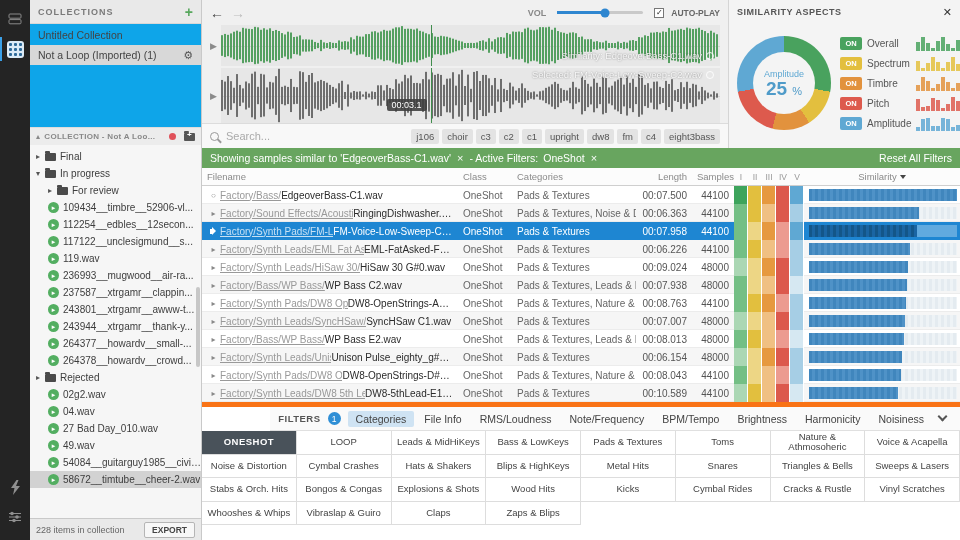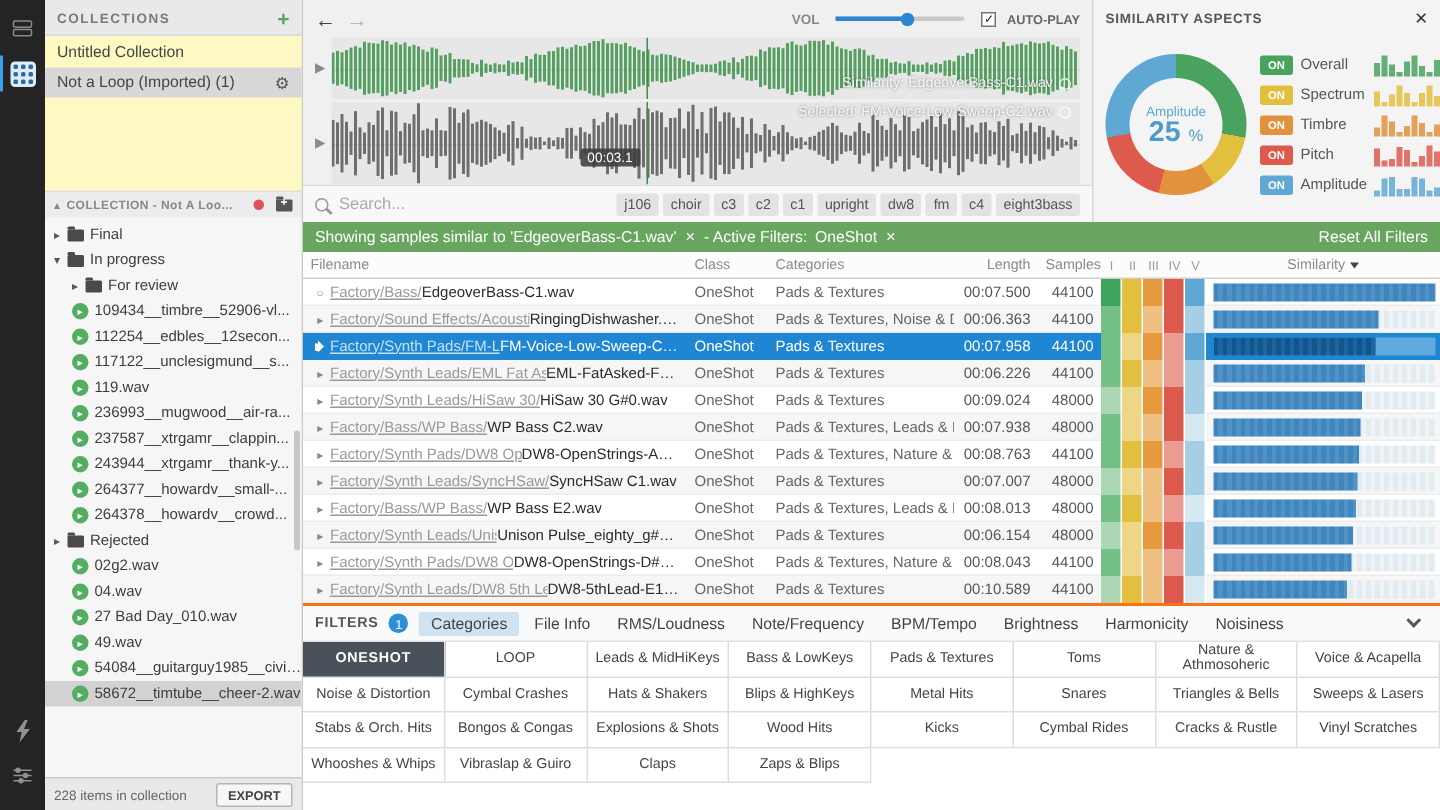--- a/index.html
+++ b/index.html
@@ -15,21 +15,21 @@
   .tile{width:17px;height:17px;background:#dcebf7;border-radius:3px;display:flex;align-items:center;justify-content:center;}
   .dots{display:grid;grid-template-columns:repeat(3,3px);grid-gap:2px;}
   .dots i{width:3px;height:3px;background:#2e6a99;border-radius:1px;display:block;}
   .ib-bottom{margin-top:auto;padding-bottom:8px;display:flex;flex-direction:column;align-items:center;}
 
   
   .sidebar{width:172px;background:#f2f2f2;border-right:1px solid #c9c9c9;display:flex;flex-direction:column;min-height:0;}
   .sb-header{height:24px;display:flex;align-items:center;padding:0 8px;background:#e9e9e9;border-bottom:1px solid #d8d8d8;}
   .sb-title{font-size:9px;font-weight:bold;color:#7a7a7a;letter-spacing:1px;}
   .sb-add{margin-left:auto;color:#57a75d;font-size:14px;font-weight:bold;line-height:1;cursor:default;}
-  .sb-collections{height:104px;background:#fef9c3;border-bottom:1px solid #ddd;padding-top:1px;}
+  .sb-collections{height:104px;background:#0ea5e9;border-bottom:1px solid #ddd;padding-top:1px;}
   .sb-item{height:20px;display:flex;align-items:center;padding:0 8px;font-size:10.5px;color:#444;}
   .sb-item.sel{background:#d8d8d8;}
   .sb-item-label{overflow:hidden;white-space:nowrap;text-overflow:ellipsis;flex:1;}
   .gear{color:#555;font-size:11px;margin-left:4px;}
   .sb-treeheader{height:17px;display:flex;align-items:center;gap:4px;padding:0 6px;background:#ececec;font-size:8px;font-weight:bold;color:#888;letter-spacing:.3px;}
   .red-dot{width:7px;height:7px;border-radius:50%;background:#e0515a;margin-left:auto;}
   .folder-add{position:relative;width:11px;height:8px;background:#555;border-radius:1px;margin-left:4px;}
   .folder-add::before{content:'';position:absolute;top:-2px;left:0;width:5px;height:2px;background:#555;border-radius:1px 1px 0 0;}
   .folder-add::after{content:'+';position:absolute;left:3px;top:-2px;color:#fff;font-size:8px;line-height:8px;}
   .tree{flex:1;min-height:0;overflow:hidden;background:#f6f6f6;padding-top:3px;position:relative;}
@@ -129,21 +129,21 @@
   .asp{width:14px;height:100%;border-right:1px solid #fff;flex:none;}
   .td-sim{padding:3px 3px 3px 5px;display:flex;align-items:center;}
   .sim-track{flex:1;height:12px;background:repeating-linear-gradient(90deg,#e4ebf0 0 3px,#eef3f6 3px 6px);position:relative;}
   .sim-bar{height:100%;background:repeating-linear-gradient(90deg,#4086bd 0 3px,#4f92c7 3px 6px);}
   .trow.sel .sim-track{background:rgba(255,255,255,.3);}
   .trow.sel .sim-bar{background:repeating-linear-gradient(90deg,#135689 0 3px,#1a65a3 3px 6px);}
   .spk{position:relative;width:3px;height:5px;background:#fff;margin-right:5px;}
   .spk::before{content:'';position:absolute;left:2px;top:-2px;border:4.5px solid transparent;border-left:4px solid #fff;}
 
   
-  .filters{flex:1;display:flex;flex-direction:column;border-top:2px solid #f97316;min-height:0;}
+  .filters{flex:1;display:flex;flex-direction:column;border-top:5px solid #f97316;min-height:0;align-items:flex-end;}
   .f-header{height:24px;display:flex;align-items:center;gap:7px;padding:0 8px;background:#fafafa;border-bottom:1px solid #e0e0e0;}
   .f-title{font-size:9.5px;font-weight:bold;color:#555;letter-spacing:.5px;}
   .f-badge{width:13px;height:13px;border-radius:50%;background:#2f8fd6;color:#fff;font-size:8.5px;display:flex;align-items:center;justify-content:center;}
   .f-tabs{display:flex;gap:2px;align-items:center;}
   .ftab{font-size:10.5px;color:#444;padding:2px 8px;border-radius:2px;}
   .ftab.active{background:#cfe3f3;}
   .chev{width:7px;height:7px;border-right:2px solid #555;border-bottom:2px solid #555;transform:rotate(45deg);margin-left:auto;margin-right:6px;margin-top:-4px;}
   .f-grid{flex:1;display:grid;grid-template-columns:repeat(8,1fr);grid-auto-rows:23.5px;background:#fff;overflow:hidden;}
   .fcell{border-right:1px solid #ddd;border-bottom:1px solid #ddd;display:flex;align-items:center;justify-content:center;text-align:center;font-size:9.5px;color:#444;line-height:10px;padding:1px 3px;overflow:hidden;}
   .fcell.sel{background:#49525a;color:#fff;font-weight:bold;letter-spacing:.5px;}
@@ -253,20 +253,24 @@
             <span class="play-ico">▸</span>
             <span class="tree-label">119.wav</span>
           </div>
           <div class="tree-row" style="padding-left: 18px;">
             <span class="play-ico">▸</span>
             <span class="tree-label">236993__mugwood__air-ra...</span>
           </div>
           <div class="tree-row" style="padding-left: 18px;">
             <span class="play-ico">▸</span>
             <span class="tree-label">237587__xtrgamr__clappin...</span>
+          </div>
+          <div class="tree-row" style="padding-left: 18px;">
+            <span class="play-ico">▸</span>
+            <span class="tree-label">243801__xtrgamr__awww-t...</span>
           </div>
           <div class="tree-row" style="padding-left: 18px;">
             <span class="play-ico">▸</span>
             <span class="tree-label">243944__xtrgamr__thank-y...</span>
           </div>
           <div class="tree-row" style="padding-left: 18px;">
             <span class="play-ico">▸</span>
             <span class="tree-label">264377__howardv__small-...</span>
           </div>
           <div class="tree-row" style="padding-left: 18px;">

